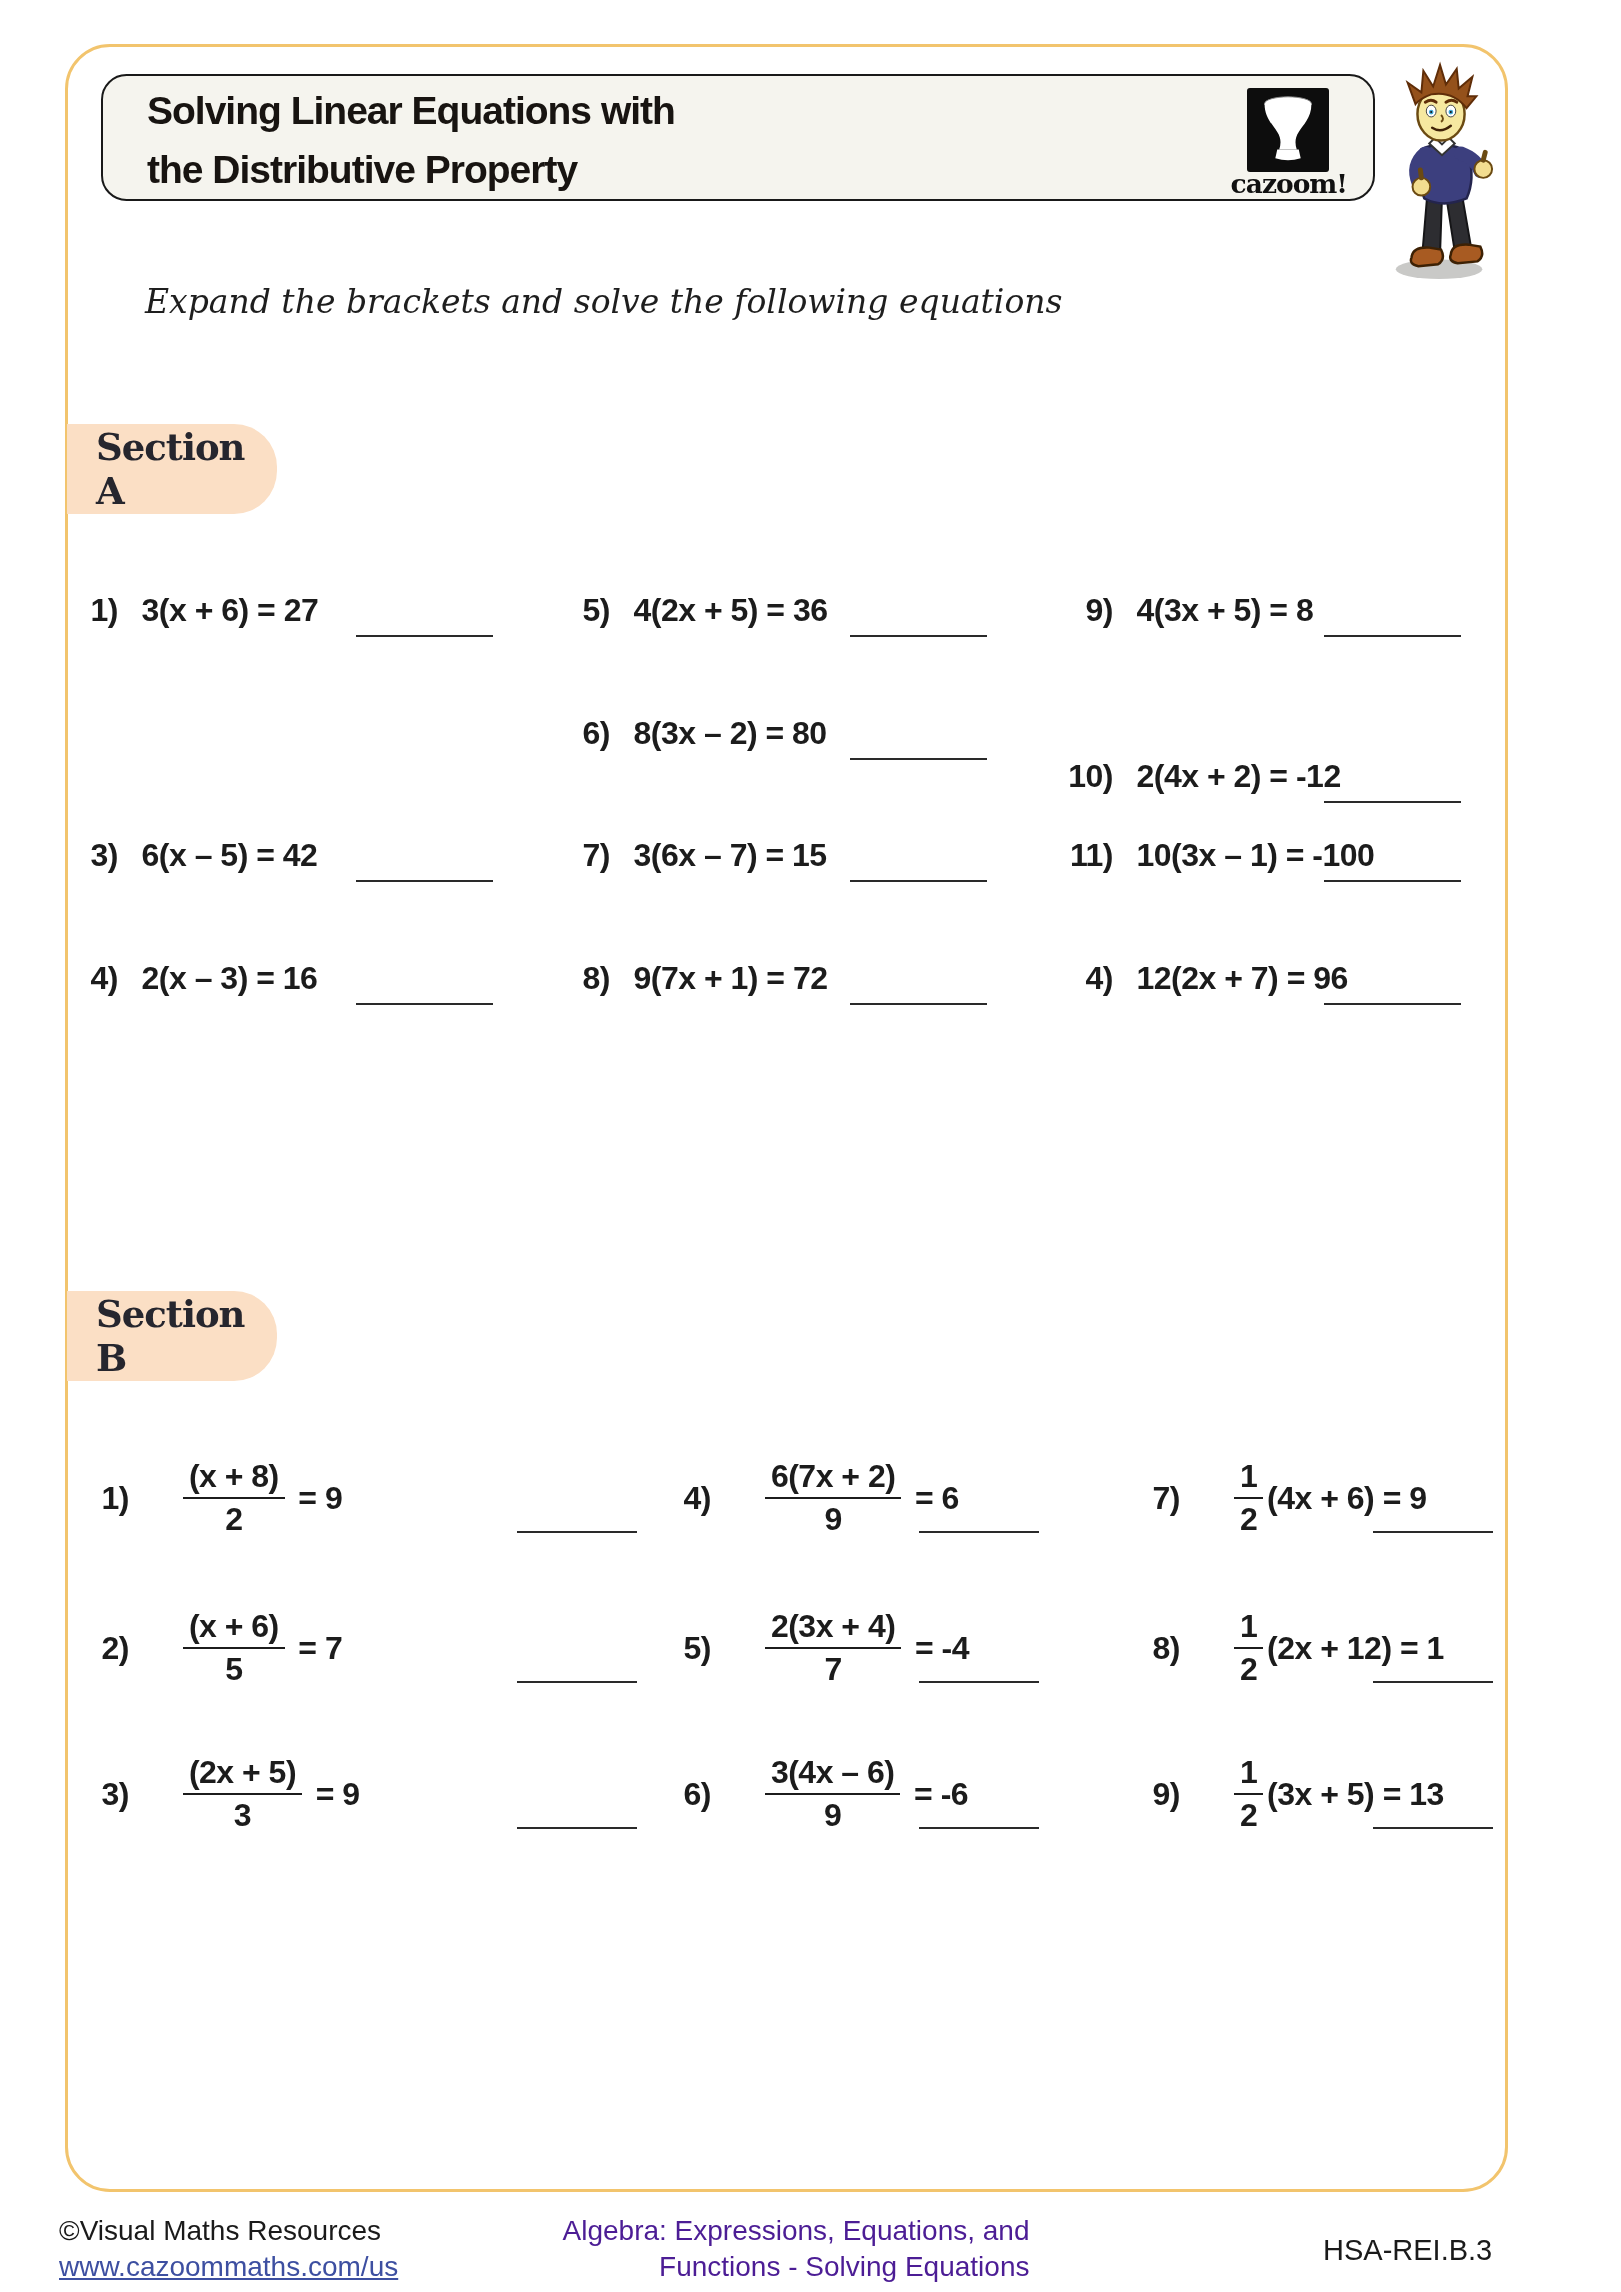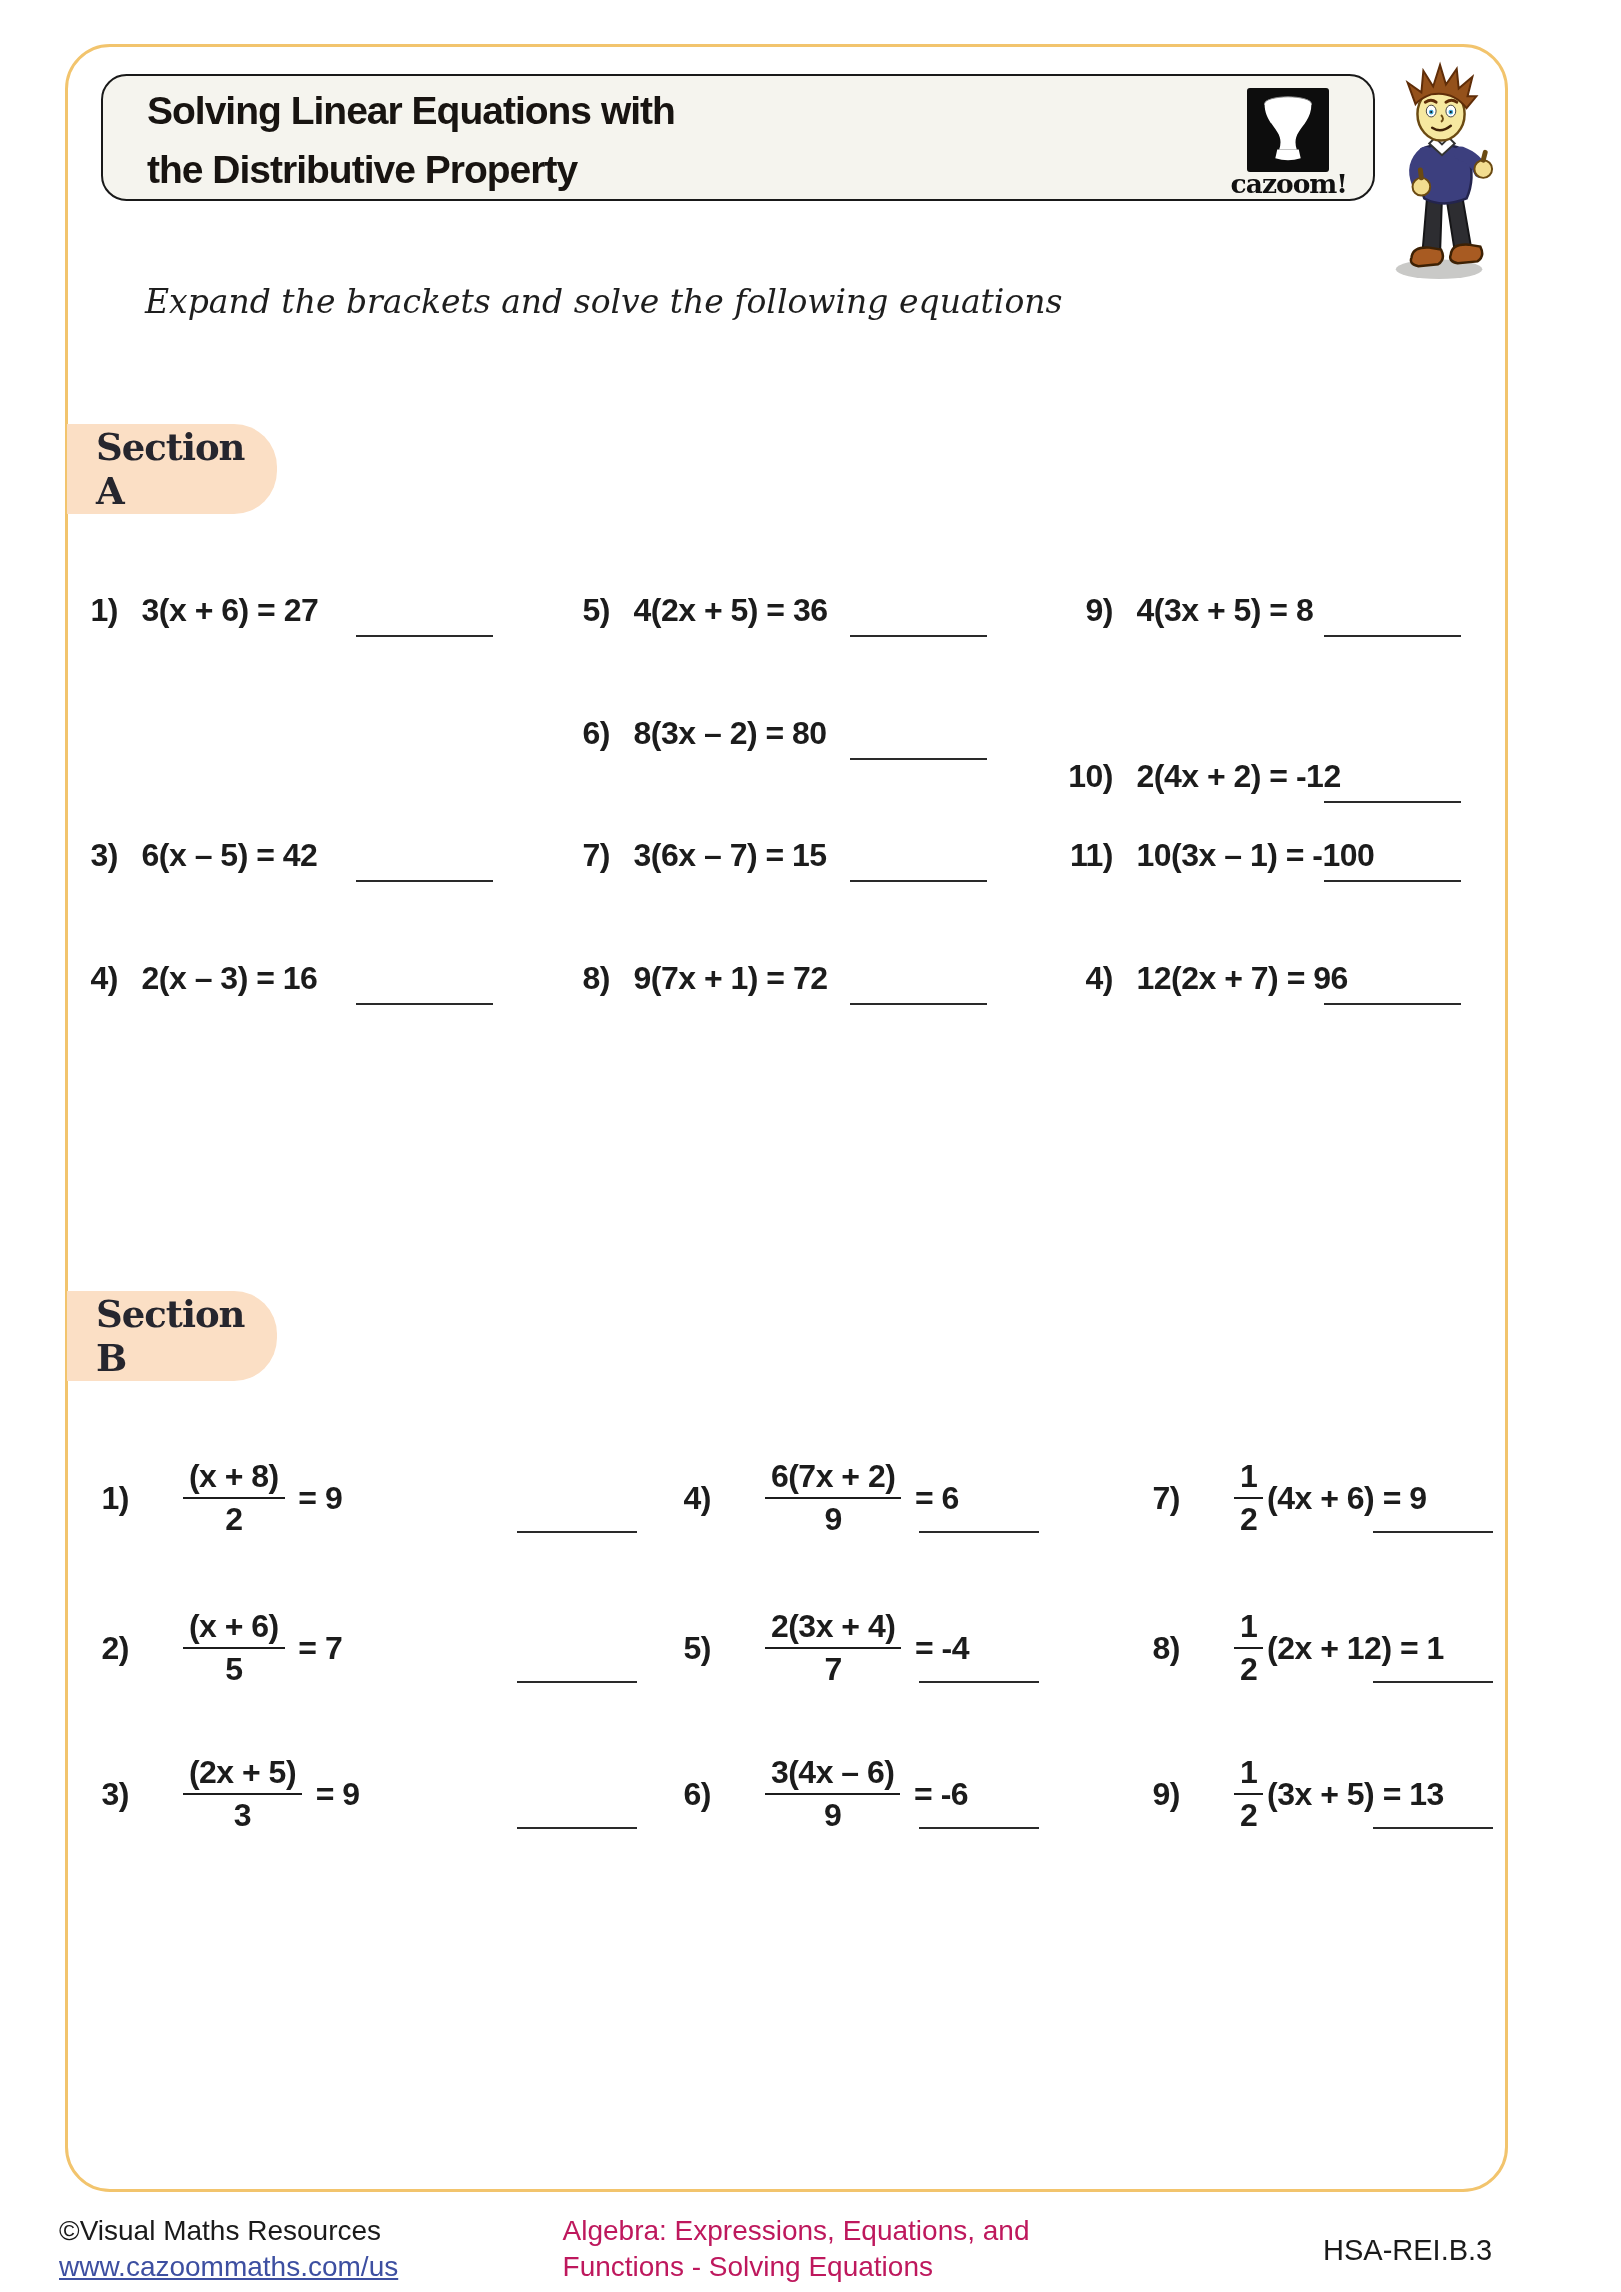--- a/index.html
+++ b/index.html
@@ -81,21 +81,21 @@
     border-top:2px solid #2a2a2a;
   }
   
   .footer-left{
     position:absolute; left:59px; top:2213px;
     font-size:28px; color:#1a1a1a; line-height:36px;
   }
   .footer-link{color:#3d4fa1; text-decoration:underline; cursor:pointer;}
   .footer-center{
     position:absolute; left:796px; top:2213px; transform:translateX(-50%);
-    font-size:28px; color:#be185d; line-height:36px; text-align:left;
+    font-size:28px; color:#4c1d95; line-height:36px; text-align:right;
     white-space:nowrap;
   }
   .footer-right{
     position:absolute; left:1323px; top:2234px;
     font-size:29px; color:#1a1a1a;
   }
 </style>
 </head>
 <body>
 

